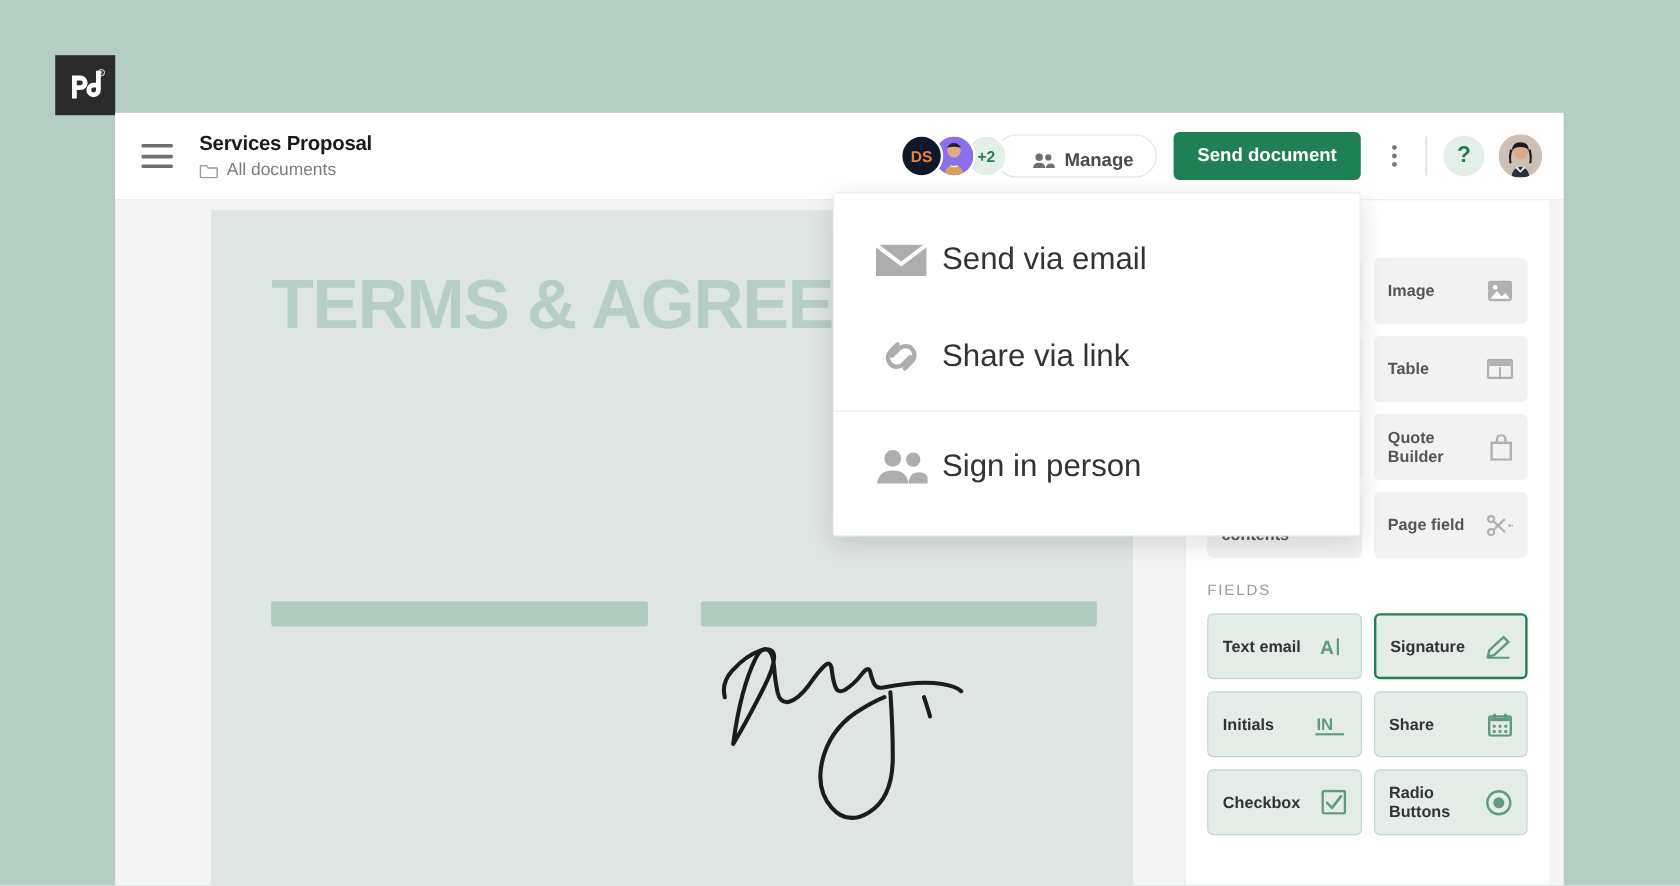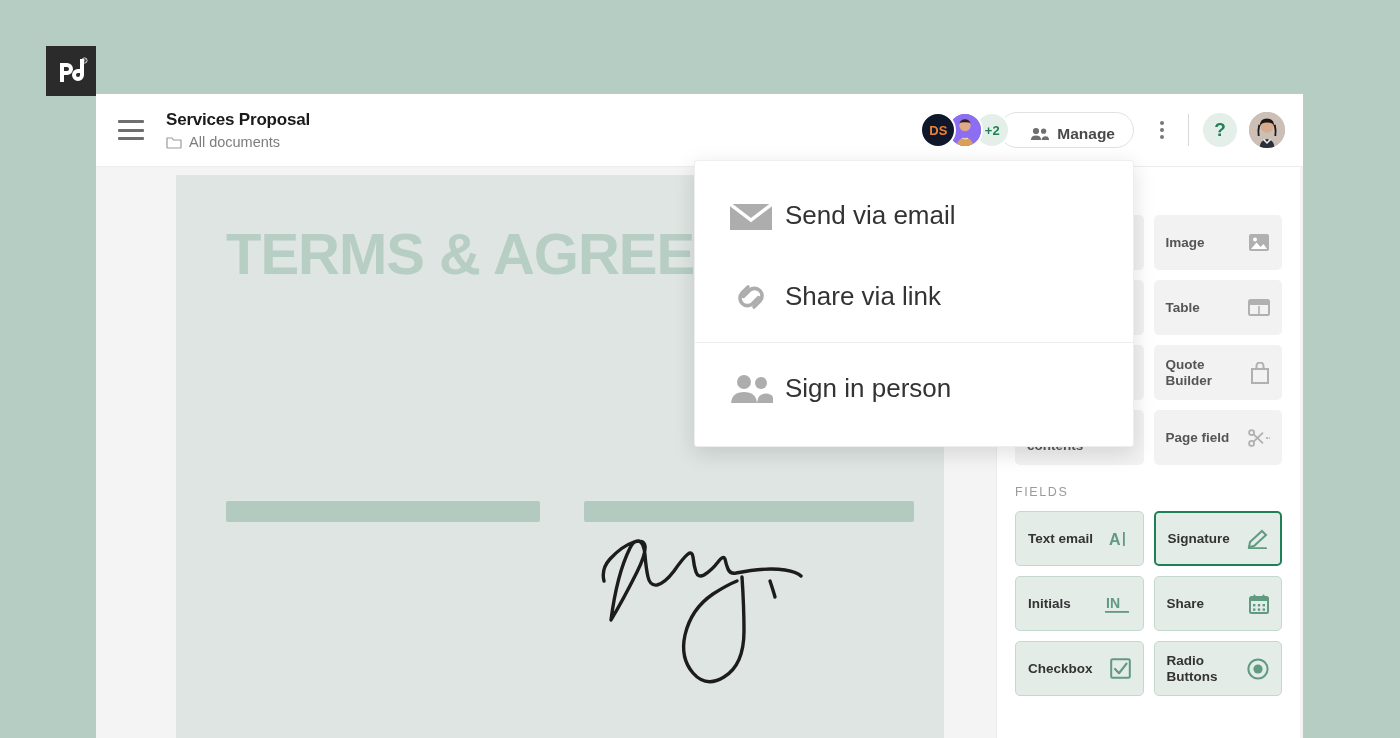--- a/index.html
+++ b/index.html
@@ -134,21 +134,21 @@
   .bar1 { left: 50px; top: 326px; width: 314px; }
   .bar2 { left: 408px; top: 326px; width: 330px; }
 
   .signature {
     position:absolute; left: 398px; top: 336px;
     width: 330px; height: 210px;
   }
 
   
   .panel {
-    position:absolute; right:3px; top:0;
+    position:absolute; right:12px; top:0;
     width: 304px; height: 571px;
     background:#fff; border-left:1px solid #ececec;
     padding: 22px 18px 0 18px;
   }
   .section-label {
     font-size: 12.5px; color:#9a9a9a; letter-spacing: 1.6px;
     margin-bottom: 12px;
   }
   .grid {
     display:grid; grid-template-columns: 1fr 1fr; gap: 10px;
@@ -247,20 +247,21 @@
       <div class="manage-btn">
         <svg width="19" height="14" viewBox="0 0 19 14">
           <circle cx="6" cy="4" r="3.1" fill="#6f6f6f"></circle>
           <circle cx="13.6" cy="4.2" r="2.6" fill="#6f6f6f"></circle>
           <path d="M0.8 13 q0.4 -4.4 5.2 -4.4 q4.8 0 5.2 4.4 z" fill="#6f6f6f"></path>
           <path d="M11.6 13 q0.3 -3.8 4 -3.8 q3.4 0 3.6 3.8 z" fill="#6f6f6f"></path>
         </svg>
         <span>Manage</span>
       </div>
 
+      <button class="send-btn">Send document</button>
 
       <div class="kebab">
         <i></i>
         <i></i>
         <i></i>
       </div>
 
       <div class="divider-v"></div>
 
       <div class="help-btn">

